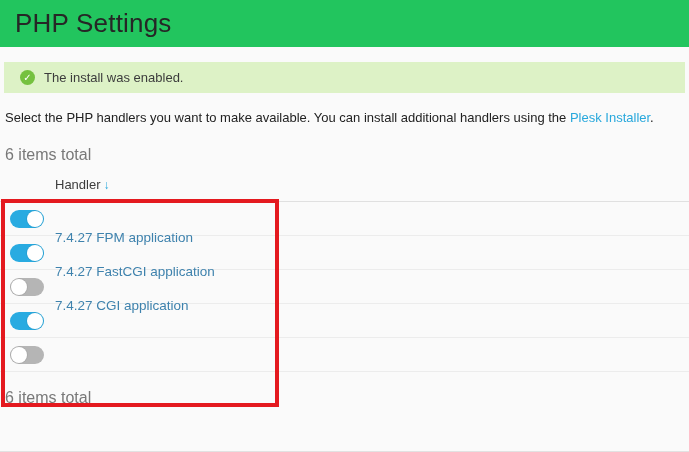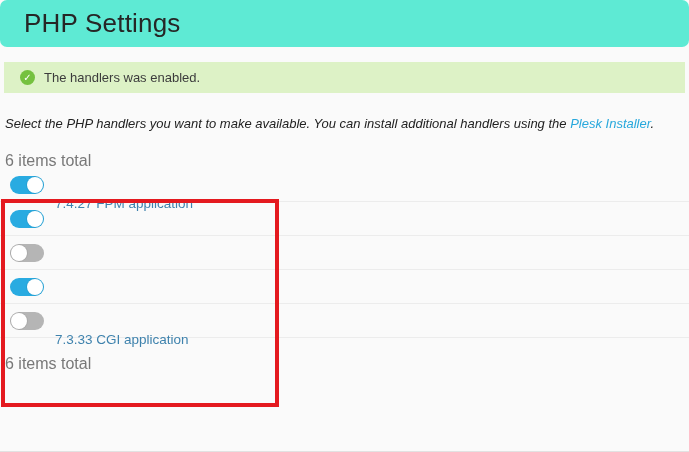--- a/index.html
+++ b/index.html
@@ -6,25 +6,24 @@
   html,body { width:689px; height:452px; }
   body {
     font-family:"Liberation Sans","DejaVu Sans",sans-serif;
     background:#fafafa;
     position:relative;
     overflow:hidden;
     border-bottom:1px solid #e2e2e2;
   }
   .title-bar {
     height:47px;
-    background:#5eead4;
+    background:#22c55e;
     display:flex;
     align-items:center;
-    padding-left:24px;
-    border-radius:7px;
+    padding-left:15px;
   }
   .title-bar h1 {
     font-size:26px;
     font-weight:400;
     color:#262626;
     letter-spacing:.2px;
   }
   .alert {
     margin:15px 4px 0 4px;
     height:31px;
@@ -41,25 +40,24 @@
     font-size:10px;
     font-weight:bold;
     display:inline-flex;
     align-items:center;
     justify-content:center;
     margin-right:9px;
     flex:0 0 auto;
   }
   .alert-text { font-size:13px; color:#3c3c3c; }
   .intro {
-    margin:23px 5px 0 5px;
+    margin:17px 5px 0 5px;
     font-size:13px;
     line-height:16px;
     color:#222;
-    font-style:italic;
   }
   .intro a { color:#28a8dc; text-decoration:none; }
   .items-total {
     font-size:16px;
     line-height:14px;
     color:#787878;
   }
   .items-total.top { margin:22px 0 0 5px; }
   .items-total.bottom { margin:19px 0 0 5px; }
   .thead {
@@ -116,53 +114,57 @@
 </style>
 </head>
 <body>
 
 <header class="title-bar">
   <h1>PHP Settings</h1>
 </header>
 
 <div class="alert">
   <span class="alert-icon">✓</span>
-  <span class="alert-text">The handlers was enabled.</span>
+  <span class="alert-text">The install was enabled.</span>
 </div>
 
 <p class="intro"><span>Select the PHP handlers you want to make available. You can install additional handlers using the </span><a href="#">Plesk Installer</a><span>.</span></p>
 
 <div class="items-total top">6 items total</div>
 
 <div class="table">
+  <div class="thead">
+    <span class="th"><span>Handler</span><span class="sort-arrow">↓</span></span>
+  </div>
 
   <div class="row">
     <span class="toggle on">
         <span class="knob"></span>
       </span>
     <a href="#" class="handler-link">7.4.27 FPM application</a>
   </div>
   <div class="row">
     <span class="toggle on">
         <span class="knob"></span>
       </span>
+    <a href="#" class="handler-link">7.4.27 FastCGI application</a>
   </div>
   <div class="row">
     <span class="toggle">
         <span class="knob"></span>
       </span>
+    <a href="#" class="handler-link">7.4.27 CGI application</a>
   </div>
   <div class="row">
     <span class="toggle on">
         <span class="knob"></span>
       </span>
   </div>
   <div class="row">
     <span class="toggle">
         <span class="knob"></span>
       </span>
-    <a href="#" class="handler-link">7.3.33 CGI application</a>
   </div>
 </div>
 
 <div class="items-total bottom">6 items total</div>
 
 <div class="annotation-box"></div>
 
 </body></html>

